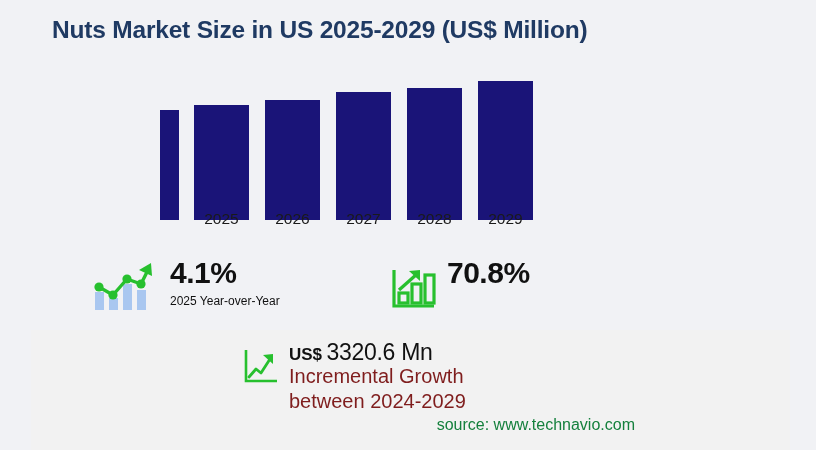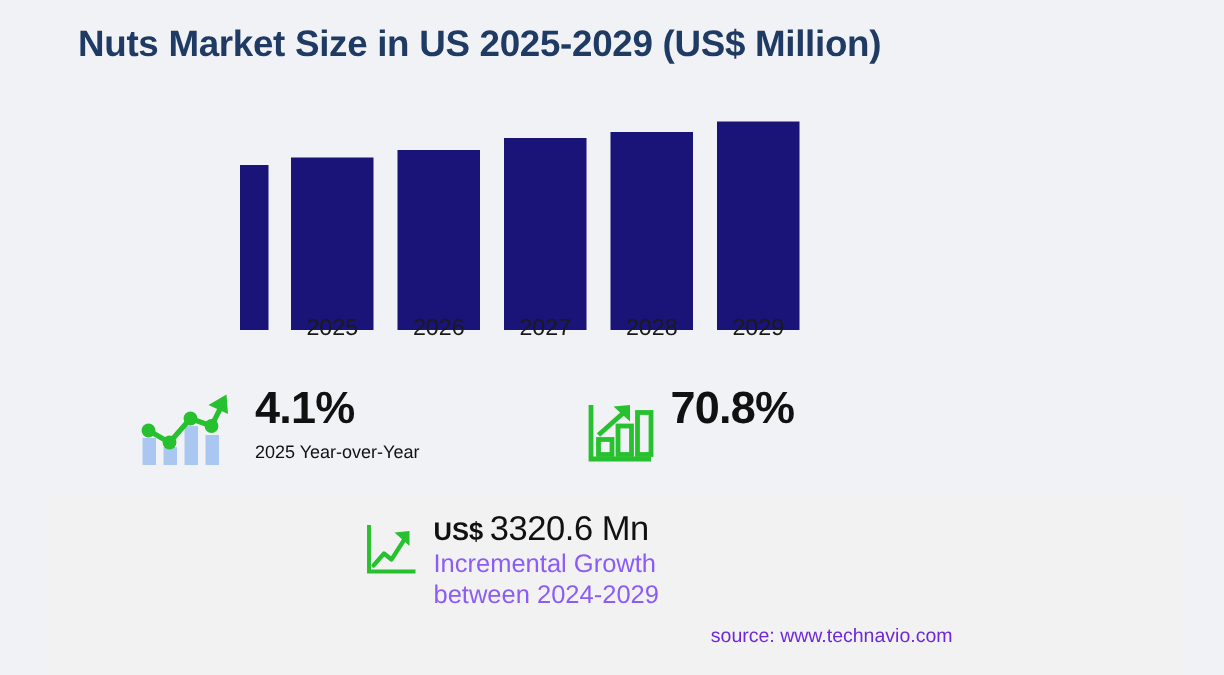--- a/index.html
+++ b/index.html
@@ -134,33 +134,33 @@
     font-size: 17px;
     font-weight: bold;
     letter-spacing: 0px;
   }
   .incr-amt {
     font-size: 23px;
     font-weight: normal;
     letter-spacing: -0.3px;
   }
   .incr-line {
-    font-size: 17px;
-    color: #8b5cf6;
+    font-size: 20px;
+    color: #7f1d1d;
     line-height: 1.25;
     white-space: nowrap;
   }
 
   
   .source {
     position: absolute;
     right: 26px;
     top: 416px;
-    font-size: 13px;
-    color: #6d28d9;
+    font-size: 16px;
+    color: #15803d;
     white-space: nowrap;
   }
 </style>
 </head>
 <body>
 
 <div id="root">
 
   <div class="lower-panel"></div>
 

